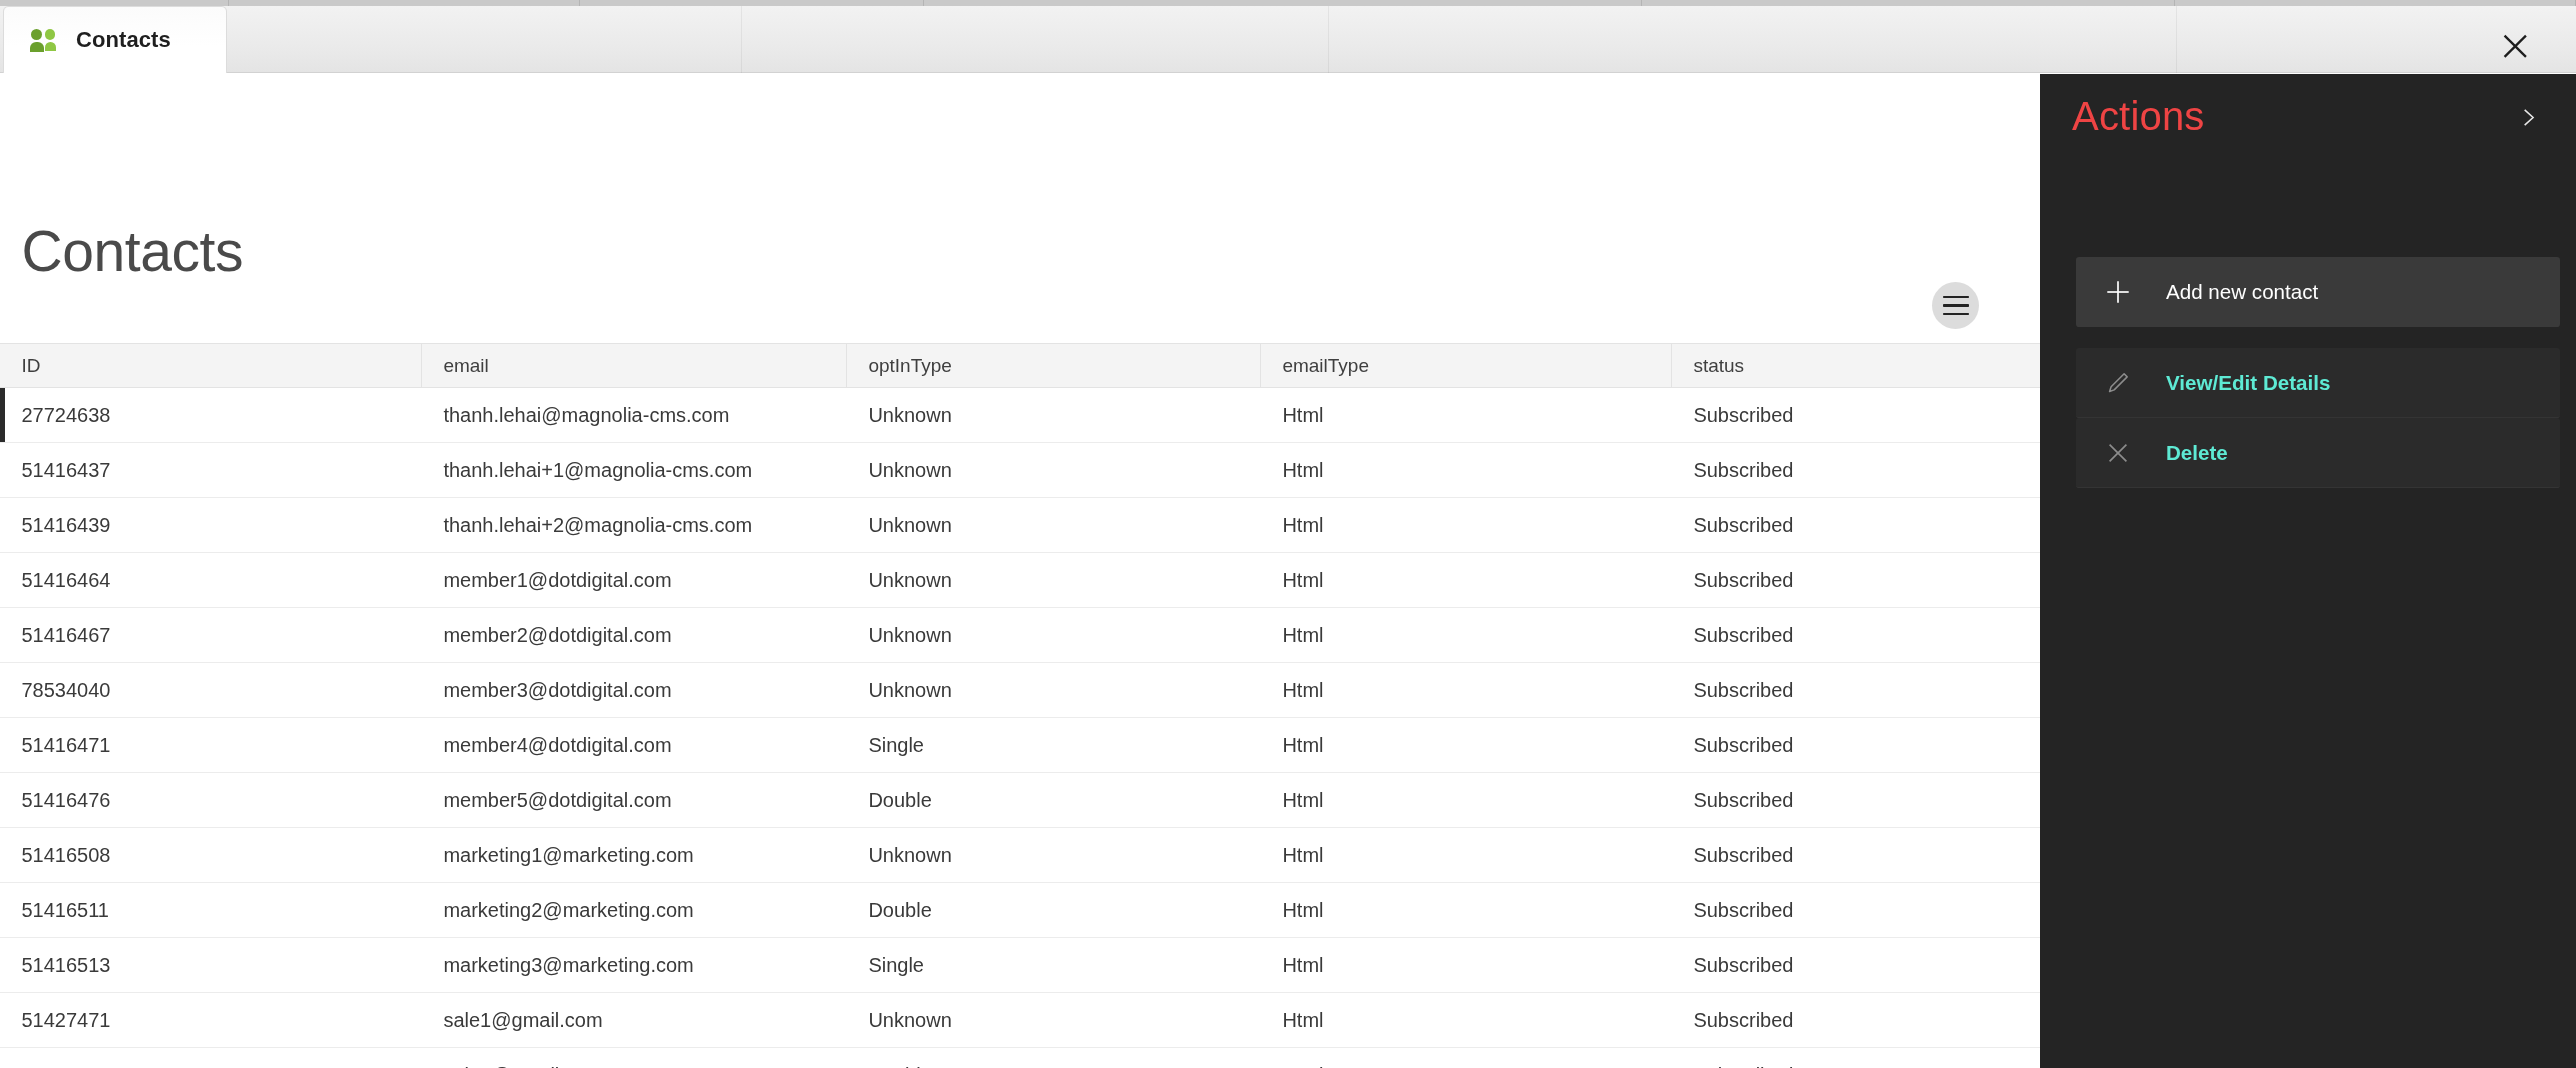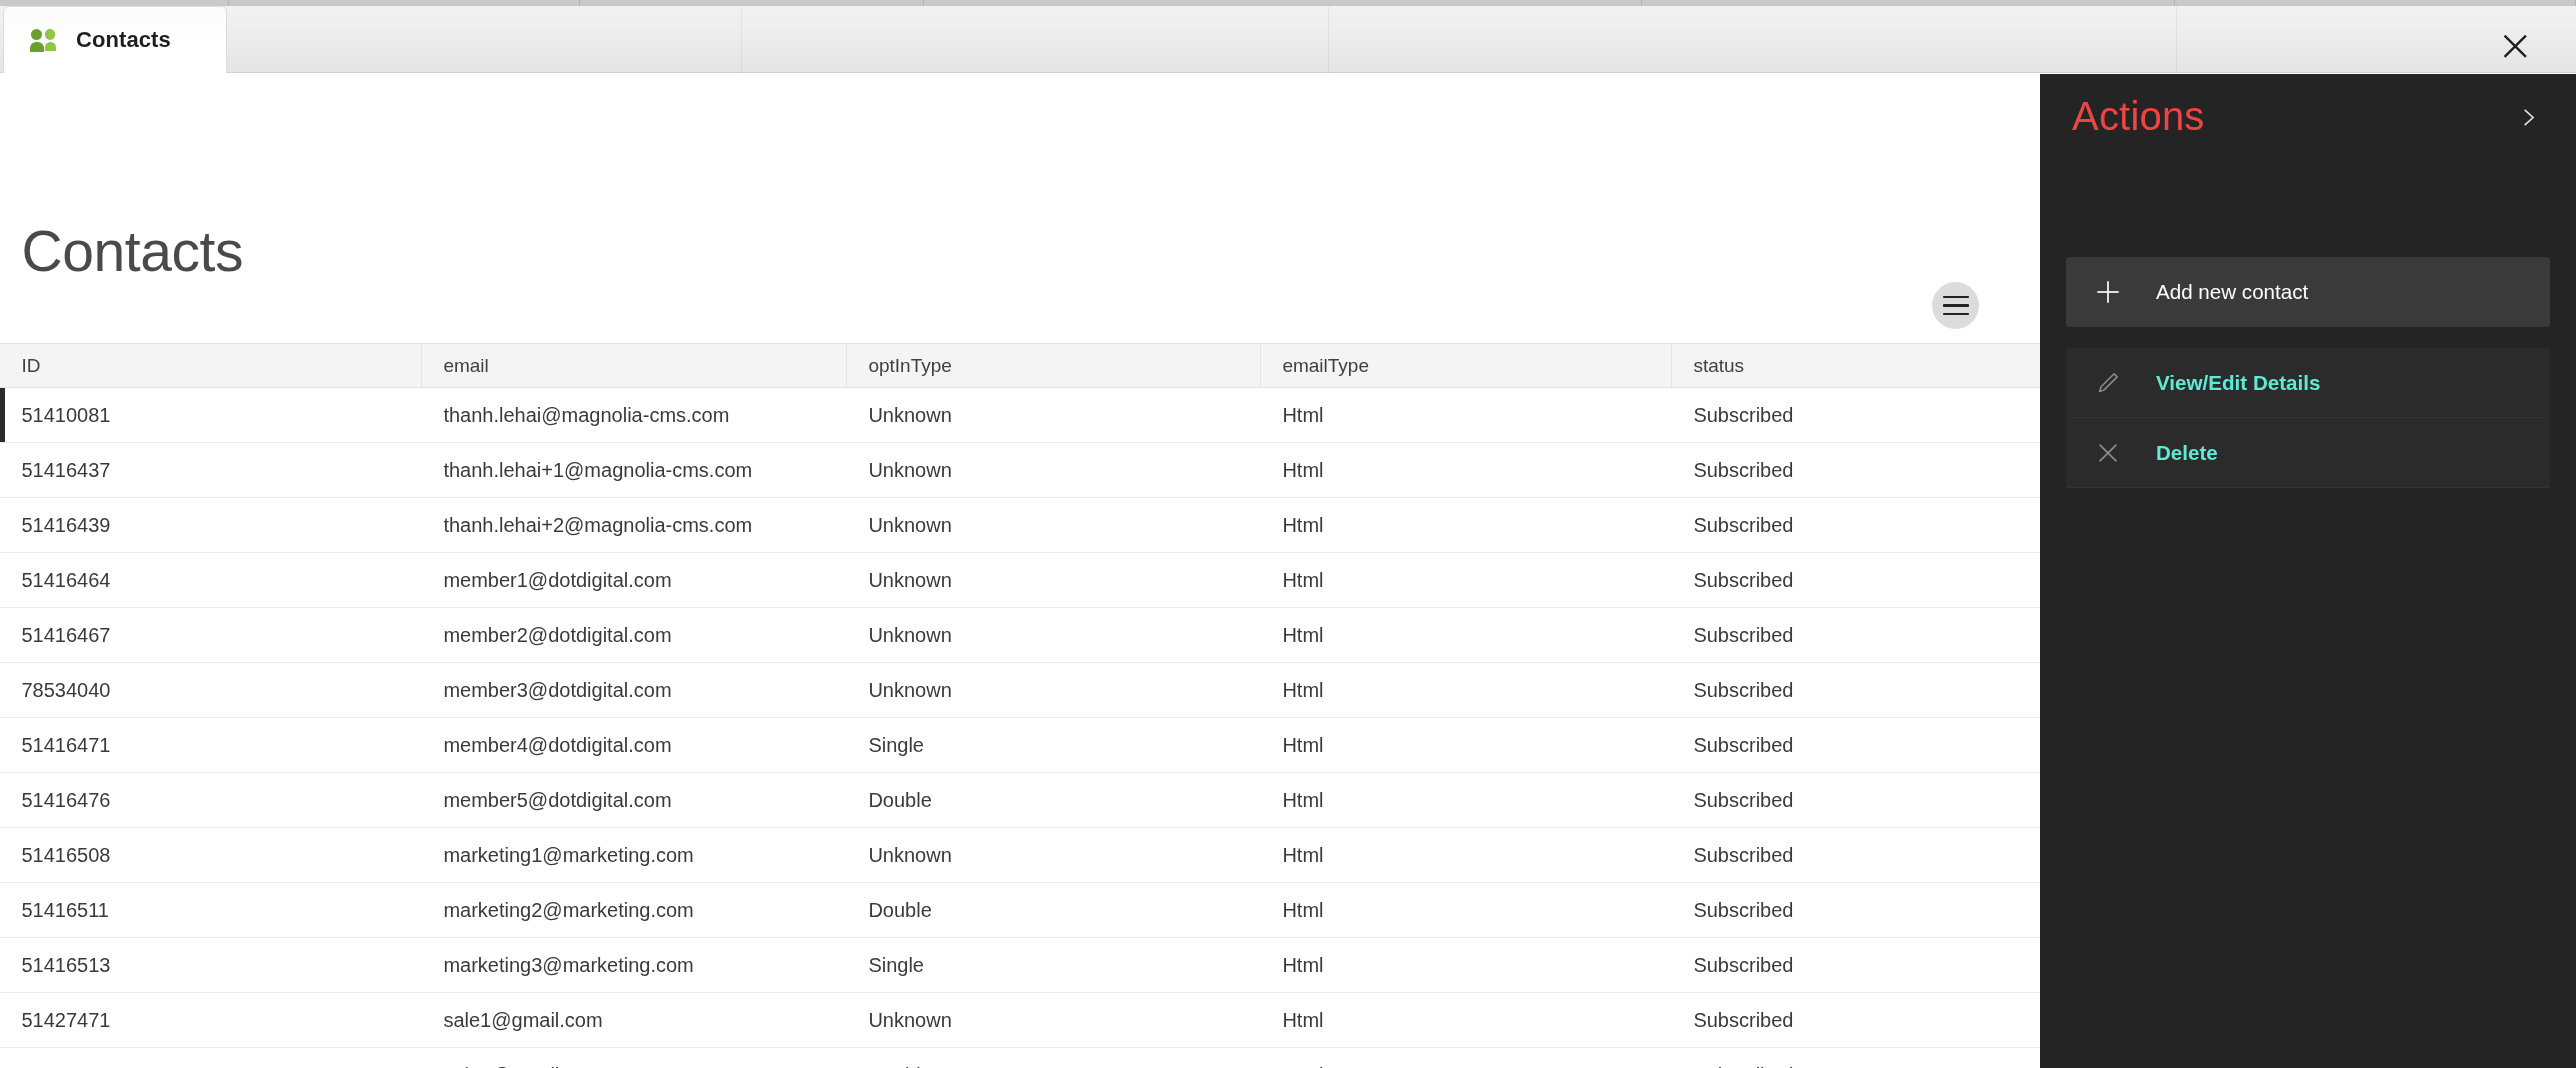--- a/index.html
+++ b/index.html
@@ -249,21 +249,21 @@
     right: 27.5px;
     top: 23px;
     width: 40px; height: 40px;
     display: flex; align-items: center; justify-content: center;
     cursor: pointer;
   }
 
   .actions-list {
     position: absolute;
     top: 183px;
-    left: 26px;
+    left: 36px;
     width: 484px;
   }
 
   .action-item {
     display: flex;
     align-items: center;
     height: 70px;
     padding-left: 29px;
     gap: 35px;
     border-radius: 3.1px;
@@ -342,21 +342,21 @@
     <div class="table">
       <div class="thead" id="thead">
           <div class="th c0">ID</div>
           <div class="th c1">email</div>
           <div class="th c2">optInType</div>
           <div class="th c3">emailType</div>
           <div class="th c4">status</div>
         </div>
       <div class="tbody" id="tbody">
           <div class="tr selected">
-            <div class="td c0">51410081</div>
+            <div class="td c0">27724638</div>
             <div class="td c1">thanh.lehai@magnolia-cms.com</div>
             <div class="td c2">Unknown</div>
             <div class="td c3">Html</div>
             <div class="td c4">Subscribed</div>
           </div>
           <div class="tr">
             <div class="td c0">51416437</div>
             <div class="td c1">thanh.lehai+1@magnolia-cms.com</div>
             <div class="td c2">Unknown</div>
             <div class="td c3">Html</div>

